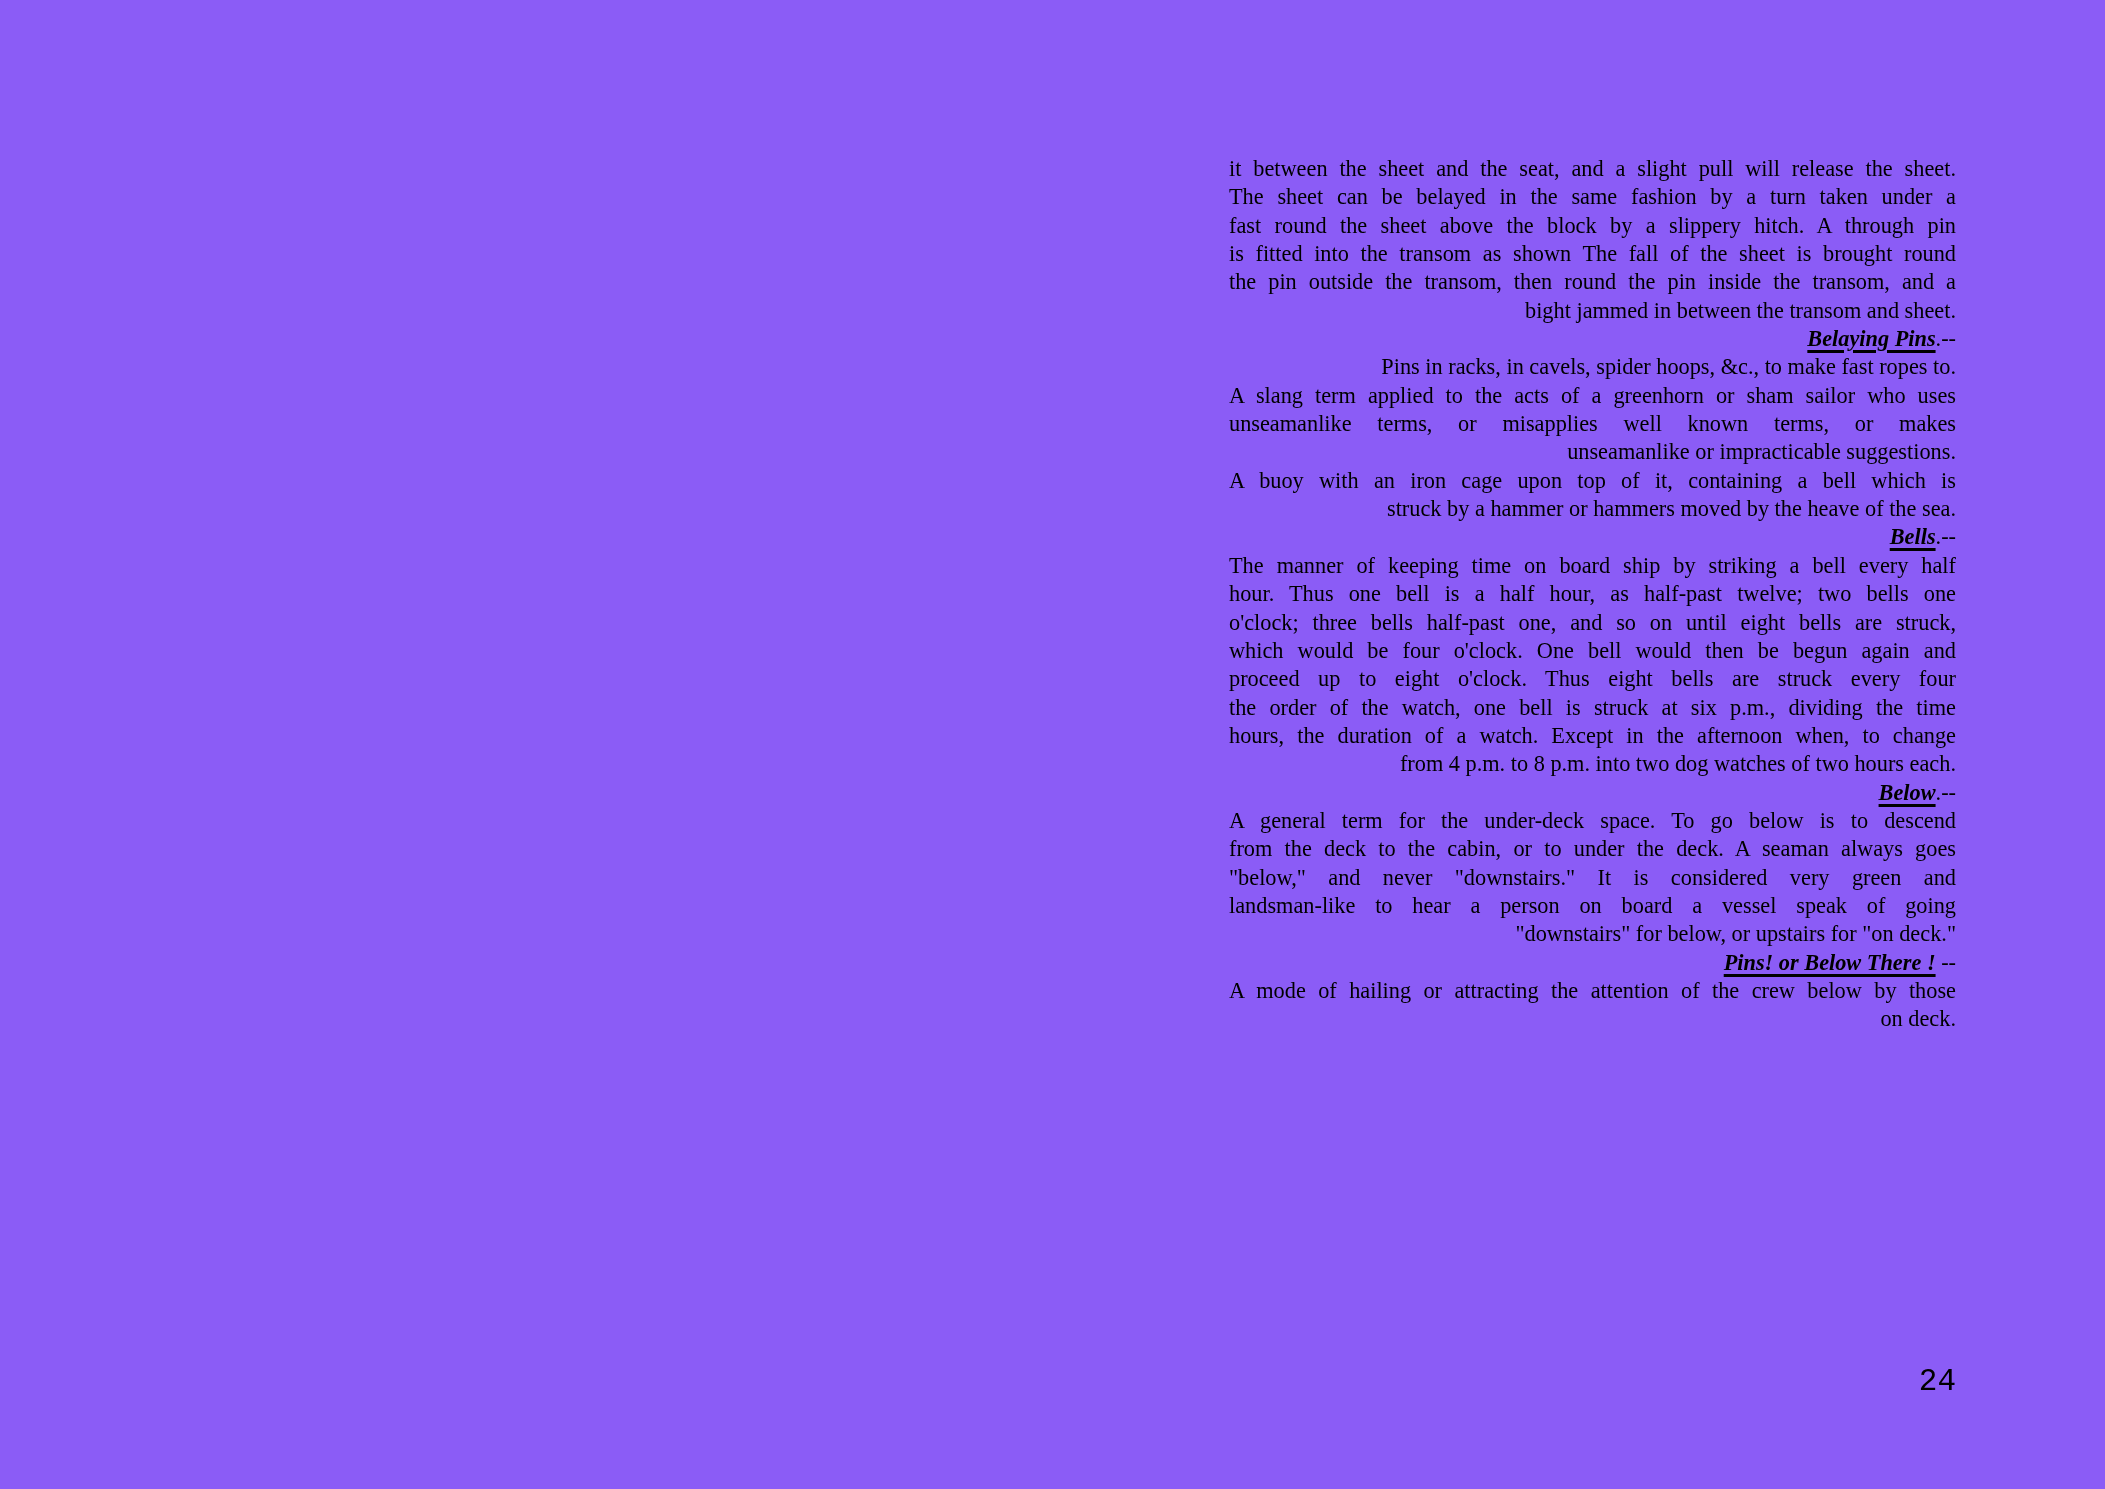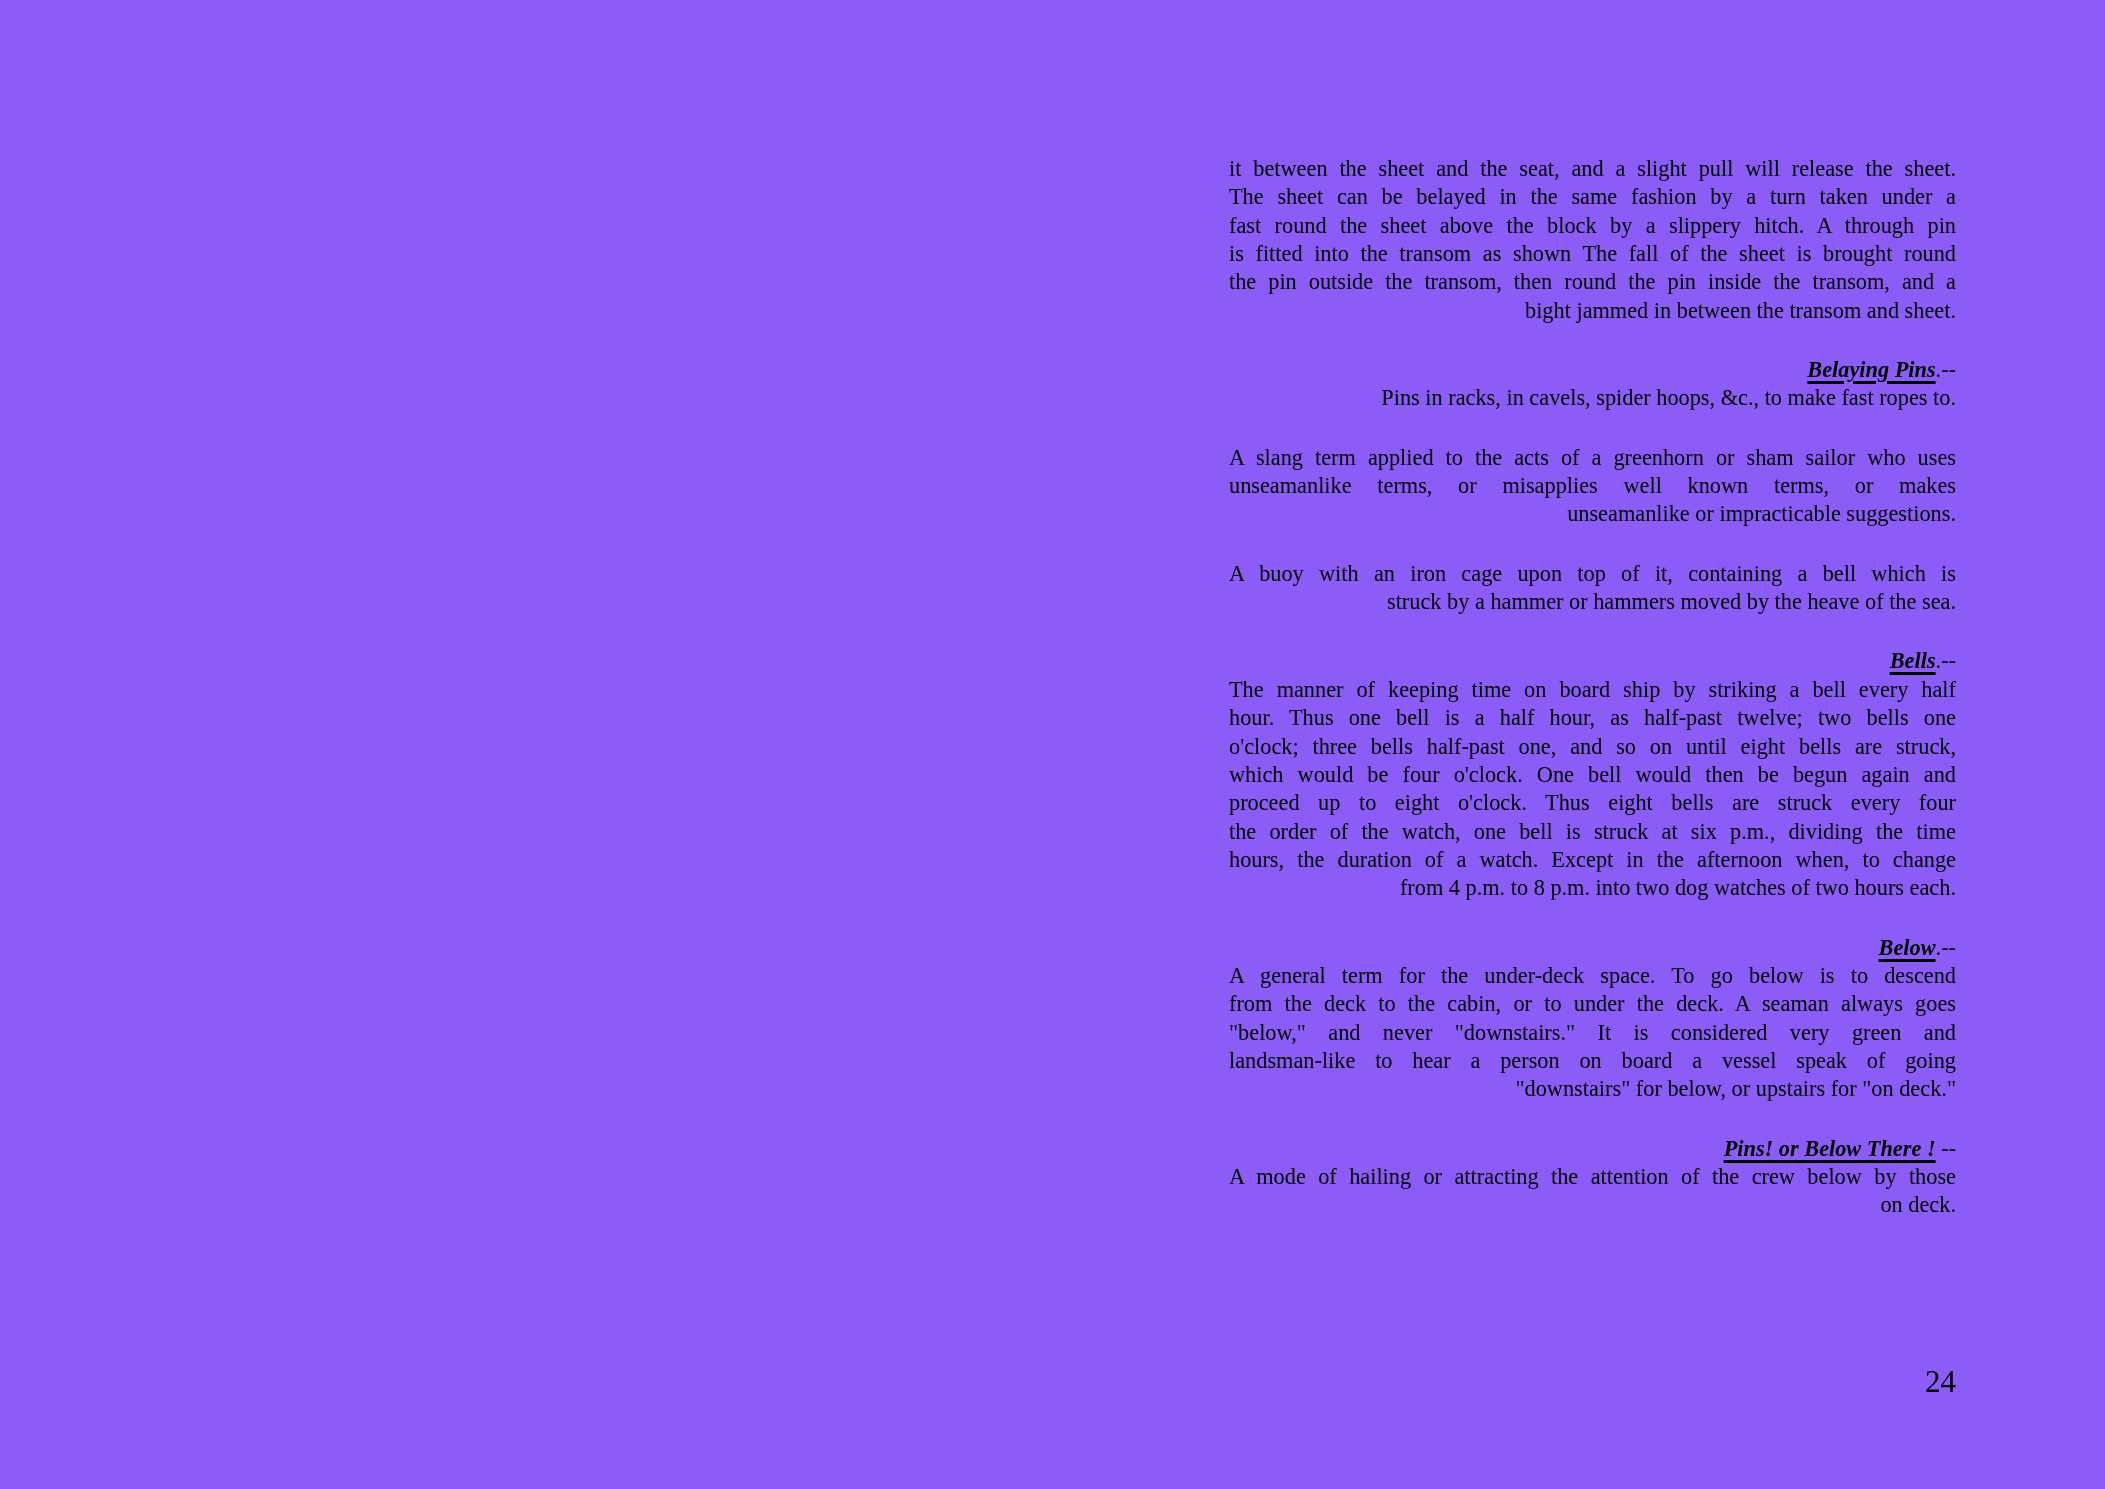--- a/index.html
+++ b/index.html
@@ -32,21 +32,20 @@
   .line {
     text-align: right;
     white-space: normal;
   }
   
   .line.j {
     text-align: justify;
     text-align-last: justify;
   }
   .entry {
-    margin-top: 31px;
   }
   .heading .term {
     font-weight: bold;
     font-style: italic;
     text-decoration: underline;
     text-decoration-thickness: 2.5px;
     text-underline-offset: 4px;
   }
   .heading .sep {
     font-weight: normal;
@@ -54,20 +53,21 @@
     text-decoration: none;
   }
   .page-number {
     position: absolute;
     left: 1229px;
     top: 1366px;
     width: 727px;
     text-align: right;
     font-size: 31px;
     line-height: 31px;
+    font-family: Liberation Mono, monospace;
   }
 </style>
 </head>
 <body>
 
 <div class="page">
   <main class="text-column">
     <section class="paragraph" id="intro-paragraph">
         <div class="line j">it between the sheet and the seat, and a slight pull will release the sheet.</div>
         <div class="line j">The sheet can be belayed in the same fashion by a turn taken under a</div>

